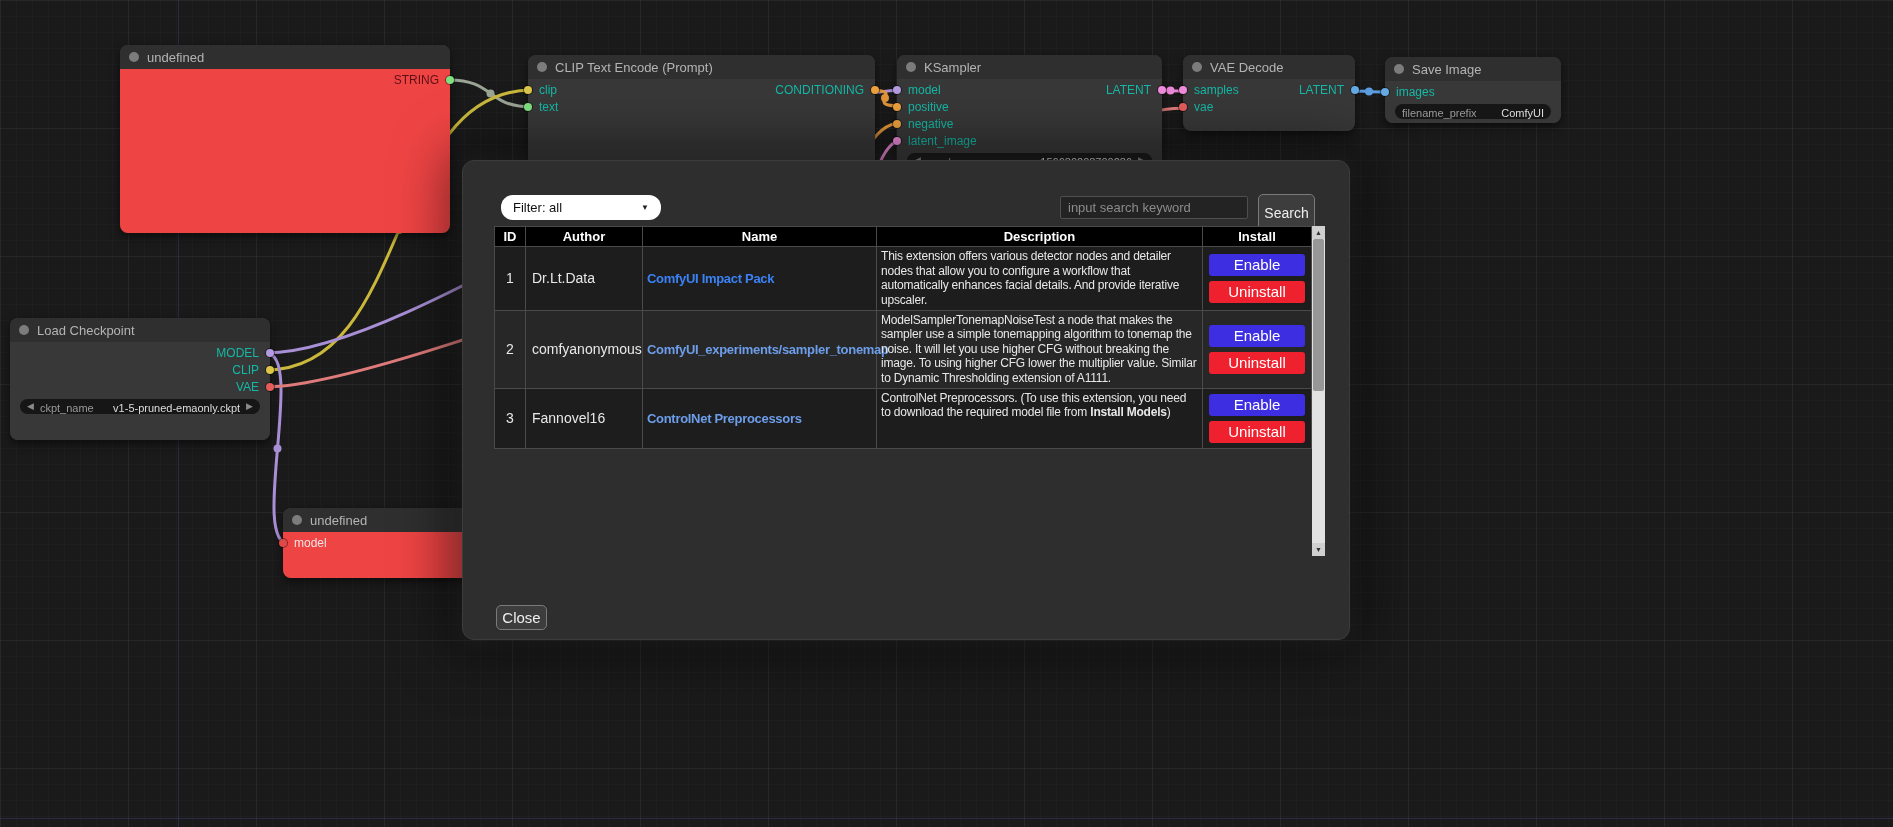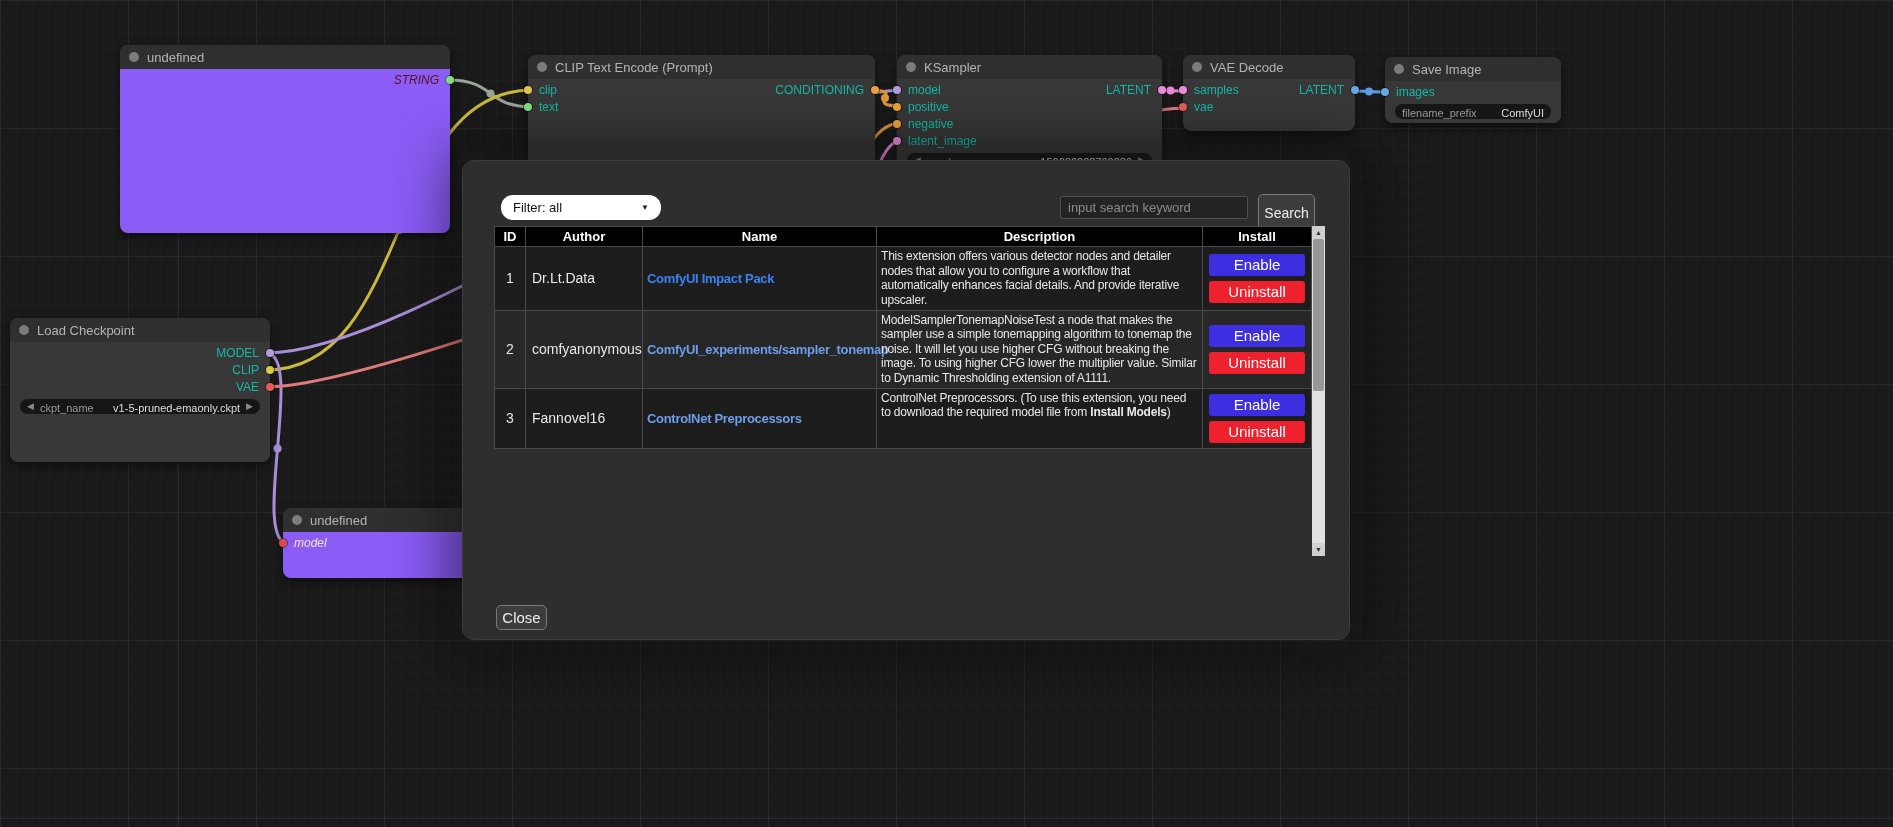--- a/index.html
+++ b/index.html
@@ -20,21 +20,21 @@
   .axis-h{position:absolute;left:0;top:818px;width:1893px;height:1px;background:rgba(100,100,220,.22);z-index:0;}
 
   
   .node{position:absolute;z-index:2;border-radius:8px;background:#383838;
         box-shadow:0 4px 10px rgba(0,0,0,.5);font-size:12px;}
   .node-header{height:24px;background:#2f2f2f;border-radius:8px 8px 0 0;
         display:flex;align-items:center;padding:0 9px;color:#b4b4b4;font-size:13px;gap:8px;}
   .title-dot{width:10px;height:10px;border-radius:50%;background:#7c7c7c;flex:0 0 auto;}
   .node-title{white-space:nowrap;overflow:hidden;}
   .node-body{position:relative;border-radius:0 0 8px 8px;background:#383838;padding-top:3px;}
-  .node-body.error{background:#8b5cf6;font-style:italic;}
+  .node-body.error{background:#ef4444;}
   .slot-row{position:relative;height:17px;}
   .slot-dot{position:absolute;width:8px;height:8px;border-radius:50%;top:4px;
         box-shadow:0 0 0 1px rgba(0,0,0,.45);}
   .slot-dot.in{left:-4px;} .slot-dot.out{right:-4px;}
   .slot-label{position:absolute;font-size:12px;color:#14b8a6;line-height:17px;white-space:nowrap;}
   .slot-label.in{left:11px;} .slot-label.out{right:11px;}
   .widget{display:flex;align-items:flex-end;height:15px;margin:3px 10px 0 10px;background:#161616;
         border-radius:8px;padding:0 7px;font-size:11px;gap:6px;color:#aaa;}
   .wlabel{color:#9a9a9a;white-space:nowrap;}
   .wvalue{margin-left:auto;color:#dedede;white-space:nowrap;}
@@ -197,21 +197,21 @@
         <div class="slot-row">
           <span class="slot-dot in" style="background: rgb(100, 169, 227);"></span>
           <span class="slot-label in">images</span>
         </div>
         <div class="widget">
           <span class="wlabel">filename_prefix</span>
           <span class="wvalue">ComfyUI</span>
         </div>
       </div>
     </div>
-    <div class="node" style="left: 10px; top: 318px; width: 260px; height: 144px;">
+    <div class="node" style="left: 10px; top: 318px; width: 260px; height: 122px;">
       <div class="node-header">
         <span class="title-dot"></span>
         <span class="node-title">Load Checkpoint</span>
       </div>
       <div class="node-body" style="height: 98px;">
         <div class="slot-row">
           <span class="slot-label out">MODEL</span>
           <span class="slot-dot out" style="background: rgb(180, 154, 224);"></span>
         </div>
         <div class="slot-row">

